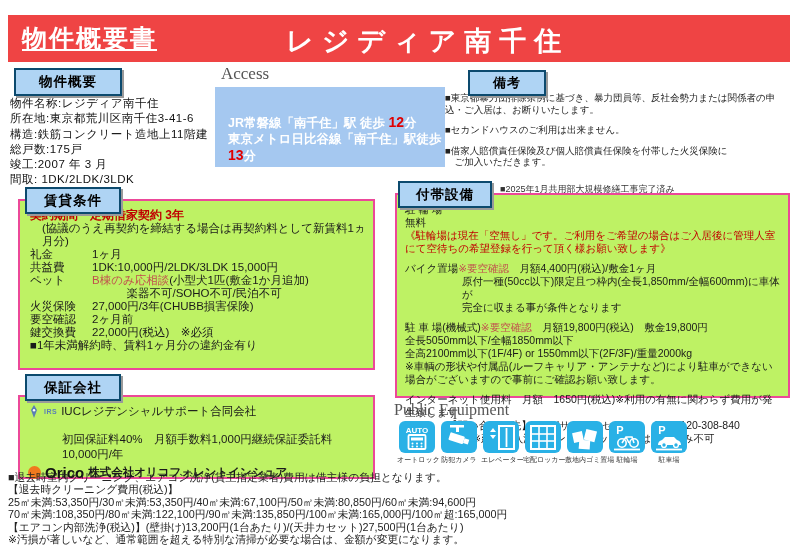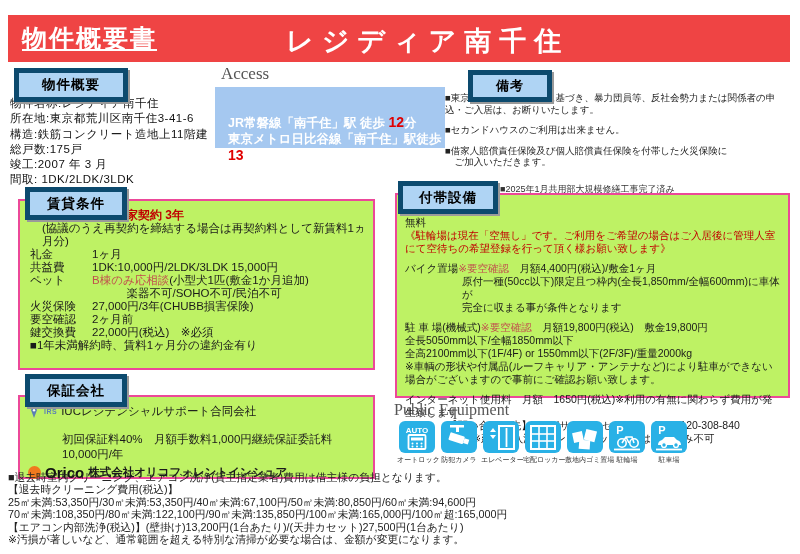--- a/index.html
+++ b/index.html
@@ -12,36 +12,36 @@
 
   
   [data-name=page-header]{position:absolute;left:8px;top:15px;width:782px;height:47px;
       background:#ef4444;display:flex;align-items:center;}
   [data-name=doc-title]{margin-left:14px;font-size:25px;font-weight:bold;color:#fff;
       text-decoration:underline;letter-spacing:2px;}
   [data-name=property-title]{position:absolute;left:278px;top:8px;font-size:27px;font-weight:bold;
       color:#fff;letter-spacing:8px;font-family:"Liberation Serif","DejaVu Serif",serif;}
 
   
-  .sec-btn{position:absolute;background:#afd4f4;border:5px solid #0c4a6e;box-shadow:2px 2px 0 #9a9a9a;
+  .sec-btn{position:absolute;background:#afd4f4;border:2px solid #0c4a6e;box-shadow:2px 2px 0 #9a9a9a;
       font-size:13.5px;font-weight:bold;color:#000;display:flex;align-items:center;justify-content:center;
       letter-spacing:1px;z-index:5;}
   [data-name=overview-section-button]{left:14px;top:68px;width:104px;height:24px;}
   [data-name=remarks-section-button]{left:468px;top:70px;width:74px;height:22px;font-size:13px;}
   [data-name=lease-section-button]{left:25px;top:187px;width:92px;height:23px;}
   [data-name=guarantor-section-button]{left:25px;top:374px;width:92px;height:23px;}
   [data-name=facilities-section-button]{left:398px;top:181px;width:90px;height:23px;}
 
   
   [data-name=overview-rows]{position:absolute;left:10px;top:96px;font-size:11.5px;line-height:15.3px;
       color:#111;letter-spacing:.5px;}
 
   
   [data-name=access-heading]{position:absolute;left:221px;top:64px;font-size:17px;color:#555;}
-  [data-name=access-box]{position:absolute;left:215px;top:87px;width:230px;height:61px;background:#a5c8f0;
+  [data-name=access-box]{position:absolute;left:215px;top:87px;width:230px;height:80px;background:#a5c8f0;
       box-sizing:border-box;padding:27px 0 0 13px;font-size:12.5px;font-weight:bold;color:#fff;line-height:16px;}
   .access-num{color:#e00000;font-size:14px;}
 
   
   [data-name=remarks-list]{position:absolute;left:445px;top:92px;width:347px;font-size:9.5px;
       line-height:11.5px;color:#222;}
   [data-name=remarks-list] .itm{margin-bottom:9px;}
   [data-name=renovation-note]{position:absolute;left:500px;top:183px;font-size:9px;color:#333;}
 
   

